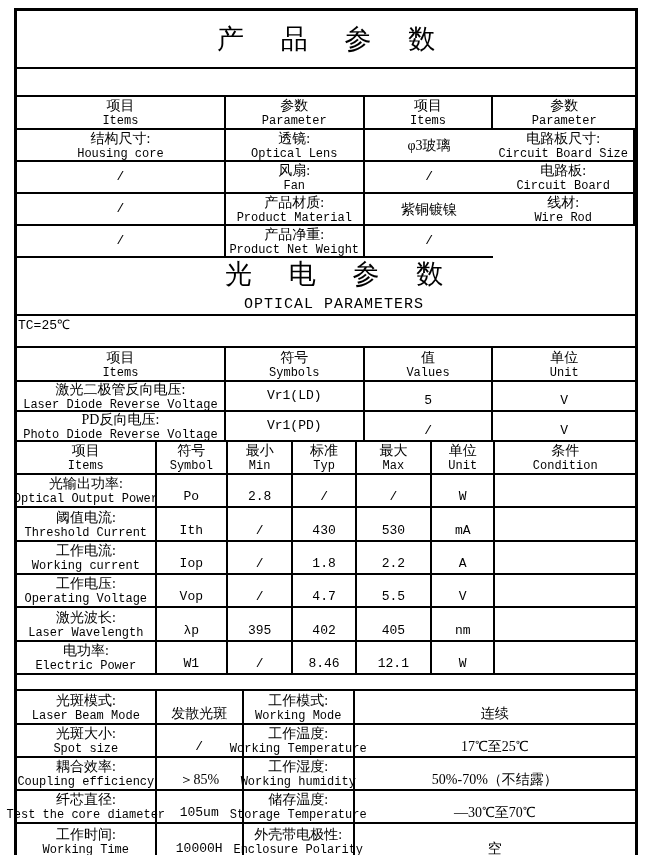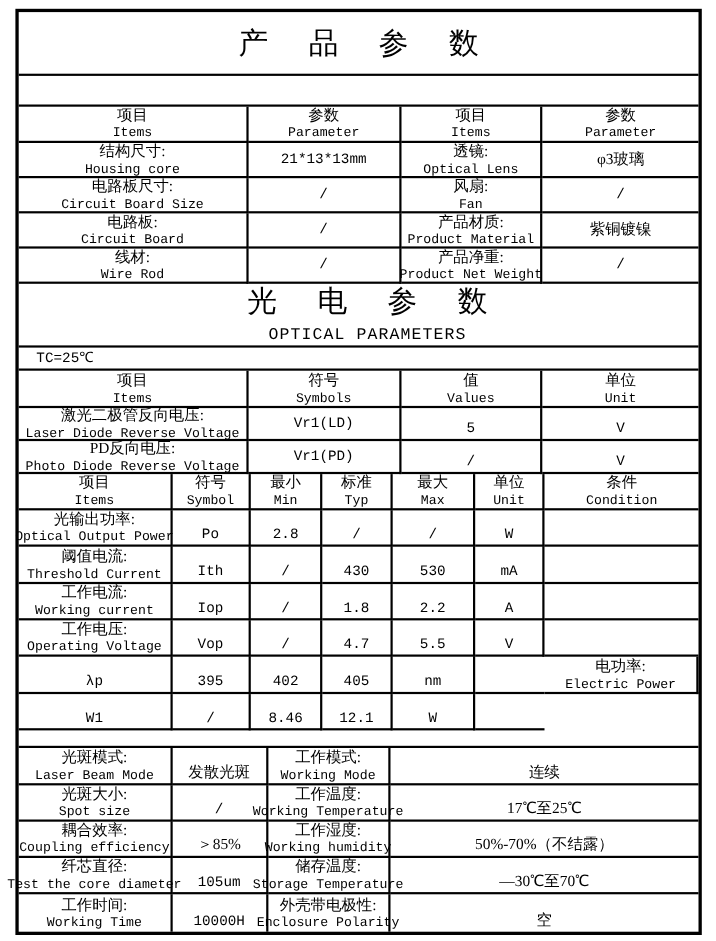--- a/index.html
+++ b/index.html
@@ -29,23 +29,23 @@
   .title-en {
     font-size: 15px; line-height: 18px; letter-spacing: 1px;
     font-family: "Liberation Mono", monospace; white-space: nowrap;
   }
   .tb2 .title-en { margin-top: 6px; }
   
   .gap-row { border-bottom: 2px solid #000; }
   .gap1 { height: 28px; }
   .gap2 { height: 16px; }
   .tc-row {
-    height: 21px; border-bottom: 2px solid #000;
+    height: 32px; border-bottom: 2px solid #000;
     font-family: "Liberation Mono", monospace; font-size: 13px; line-height: 20px;
-    padding-left: 16px; white-space: nowrap;
+    padding-left: 1px; white-space: nowrap;
   }
   
   .grid { display: grid; width: 100%; }
   .grid-a { grid-template-columns: 33.8% 22.45% 20.85% 22.9%; grid-template-rows: 33px 32px 32px 32px 32px; }
   .grid-b { grid-template-columns: 33.8% 22.45% 20.85% 22.9%; grid-template-rows: 34px 30px 30px; }
   .grid-c { grid-template-columns: 22.6% 11.54% 10.58% 10.26% 12.18% 10.26% 22.58%; grid-template-rows: 33px 33px 34px 33px 33px 34px 33px; }
   .grid-d { grid-template-columns: 22.6% 14.1% 17.95% 45.35%; grid-template-rows: 34px 33px 33px 33px 34px; }
   .c {
     border-right: 2px solid #000; border-bottom: 2px solid #000;
     display: flex; flex-direction: column; align-items: center; justify-content: center;
@@ -88,23 +88,20 @@
     <div class="c last">
       <span class="zh">参数</span>
       <span class="en">Parameter</span>
     </div>
 
     <div class="c">
       <span class="zh">结构尺寸:</span>
       <span class="en">Housing core</span>
     </div>
     <div class="c">
-        <span class="val">21*13*13mm</span>
-      </div>
-    <div class="c">
       <span class="zh">透镜:</span>
       <span class="en">Optical Lens</span>
     </div>
     <div class="c last">
         <span class="valzh">φ3玻璃</span>
       </div>
 
     <div class="c">
       <span class="zh">电路板尺寸:</span>
       <span class="en">Circuit Board Size</span>
@@ -321,20 +318,24 @@
     <div class="c bot">
         <span class="val">5.5</span>
       </div>
     <div class="c bot">
         <span class="val">V</span>
       </div>
     <div class="c last">
         <span class="val"></span>
       </div>
 
+    <div class="c">
+      <span class="zh">激光波长:</span>
+      <span class="en">Laser Wavelength</span>
+    </div>
     <div class="c bot">
         <span class="val">λp</span>
       </div>
     <div class="c bot">
         <span class="val">395</span>
       </div>
     <div class="c bot">
         <span class="val">402</span>
       </div>
     <div class="c bot">

